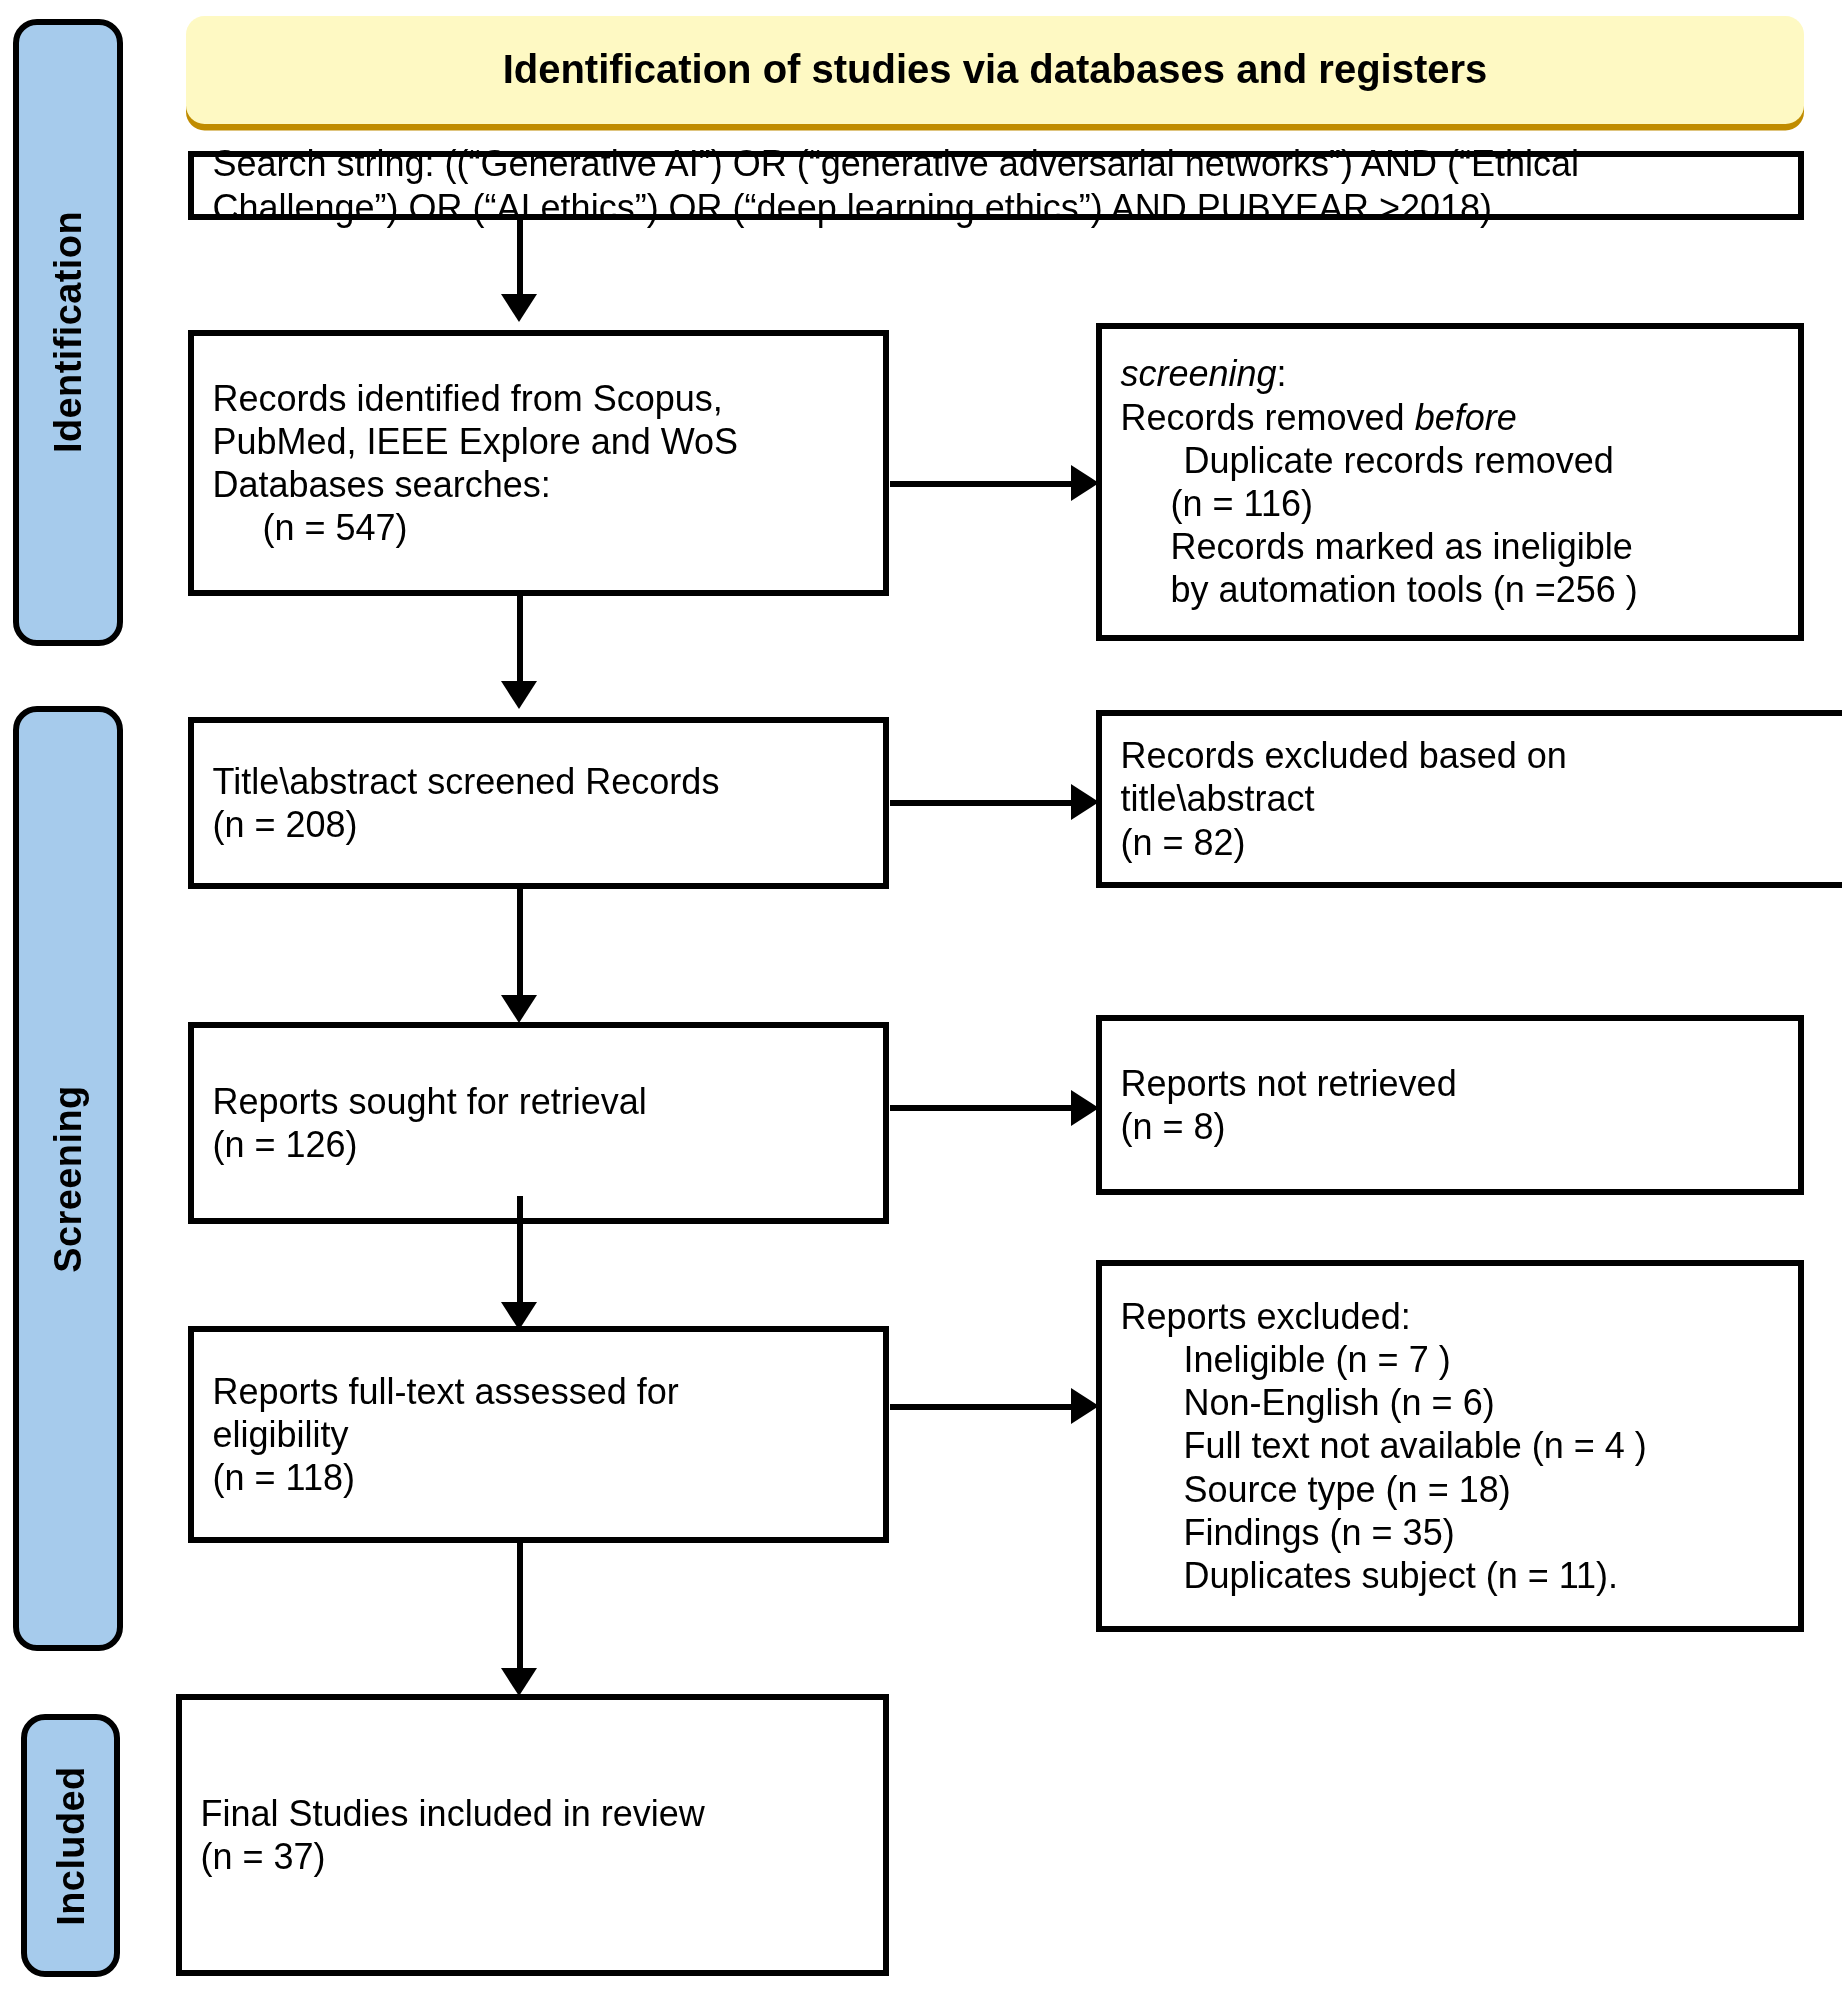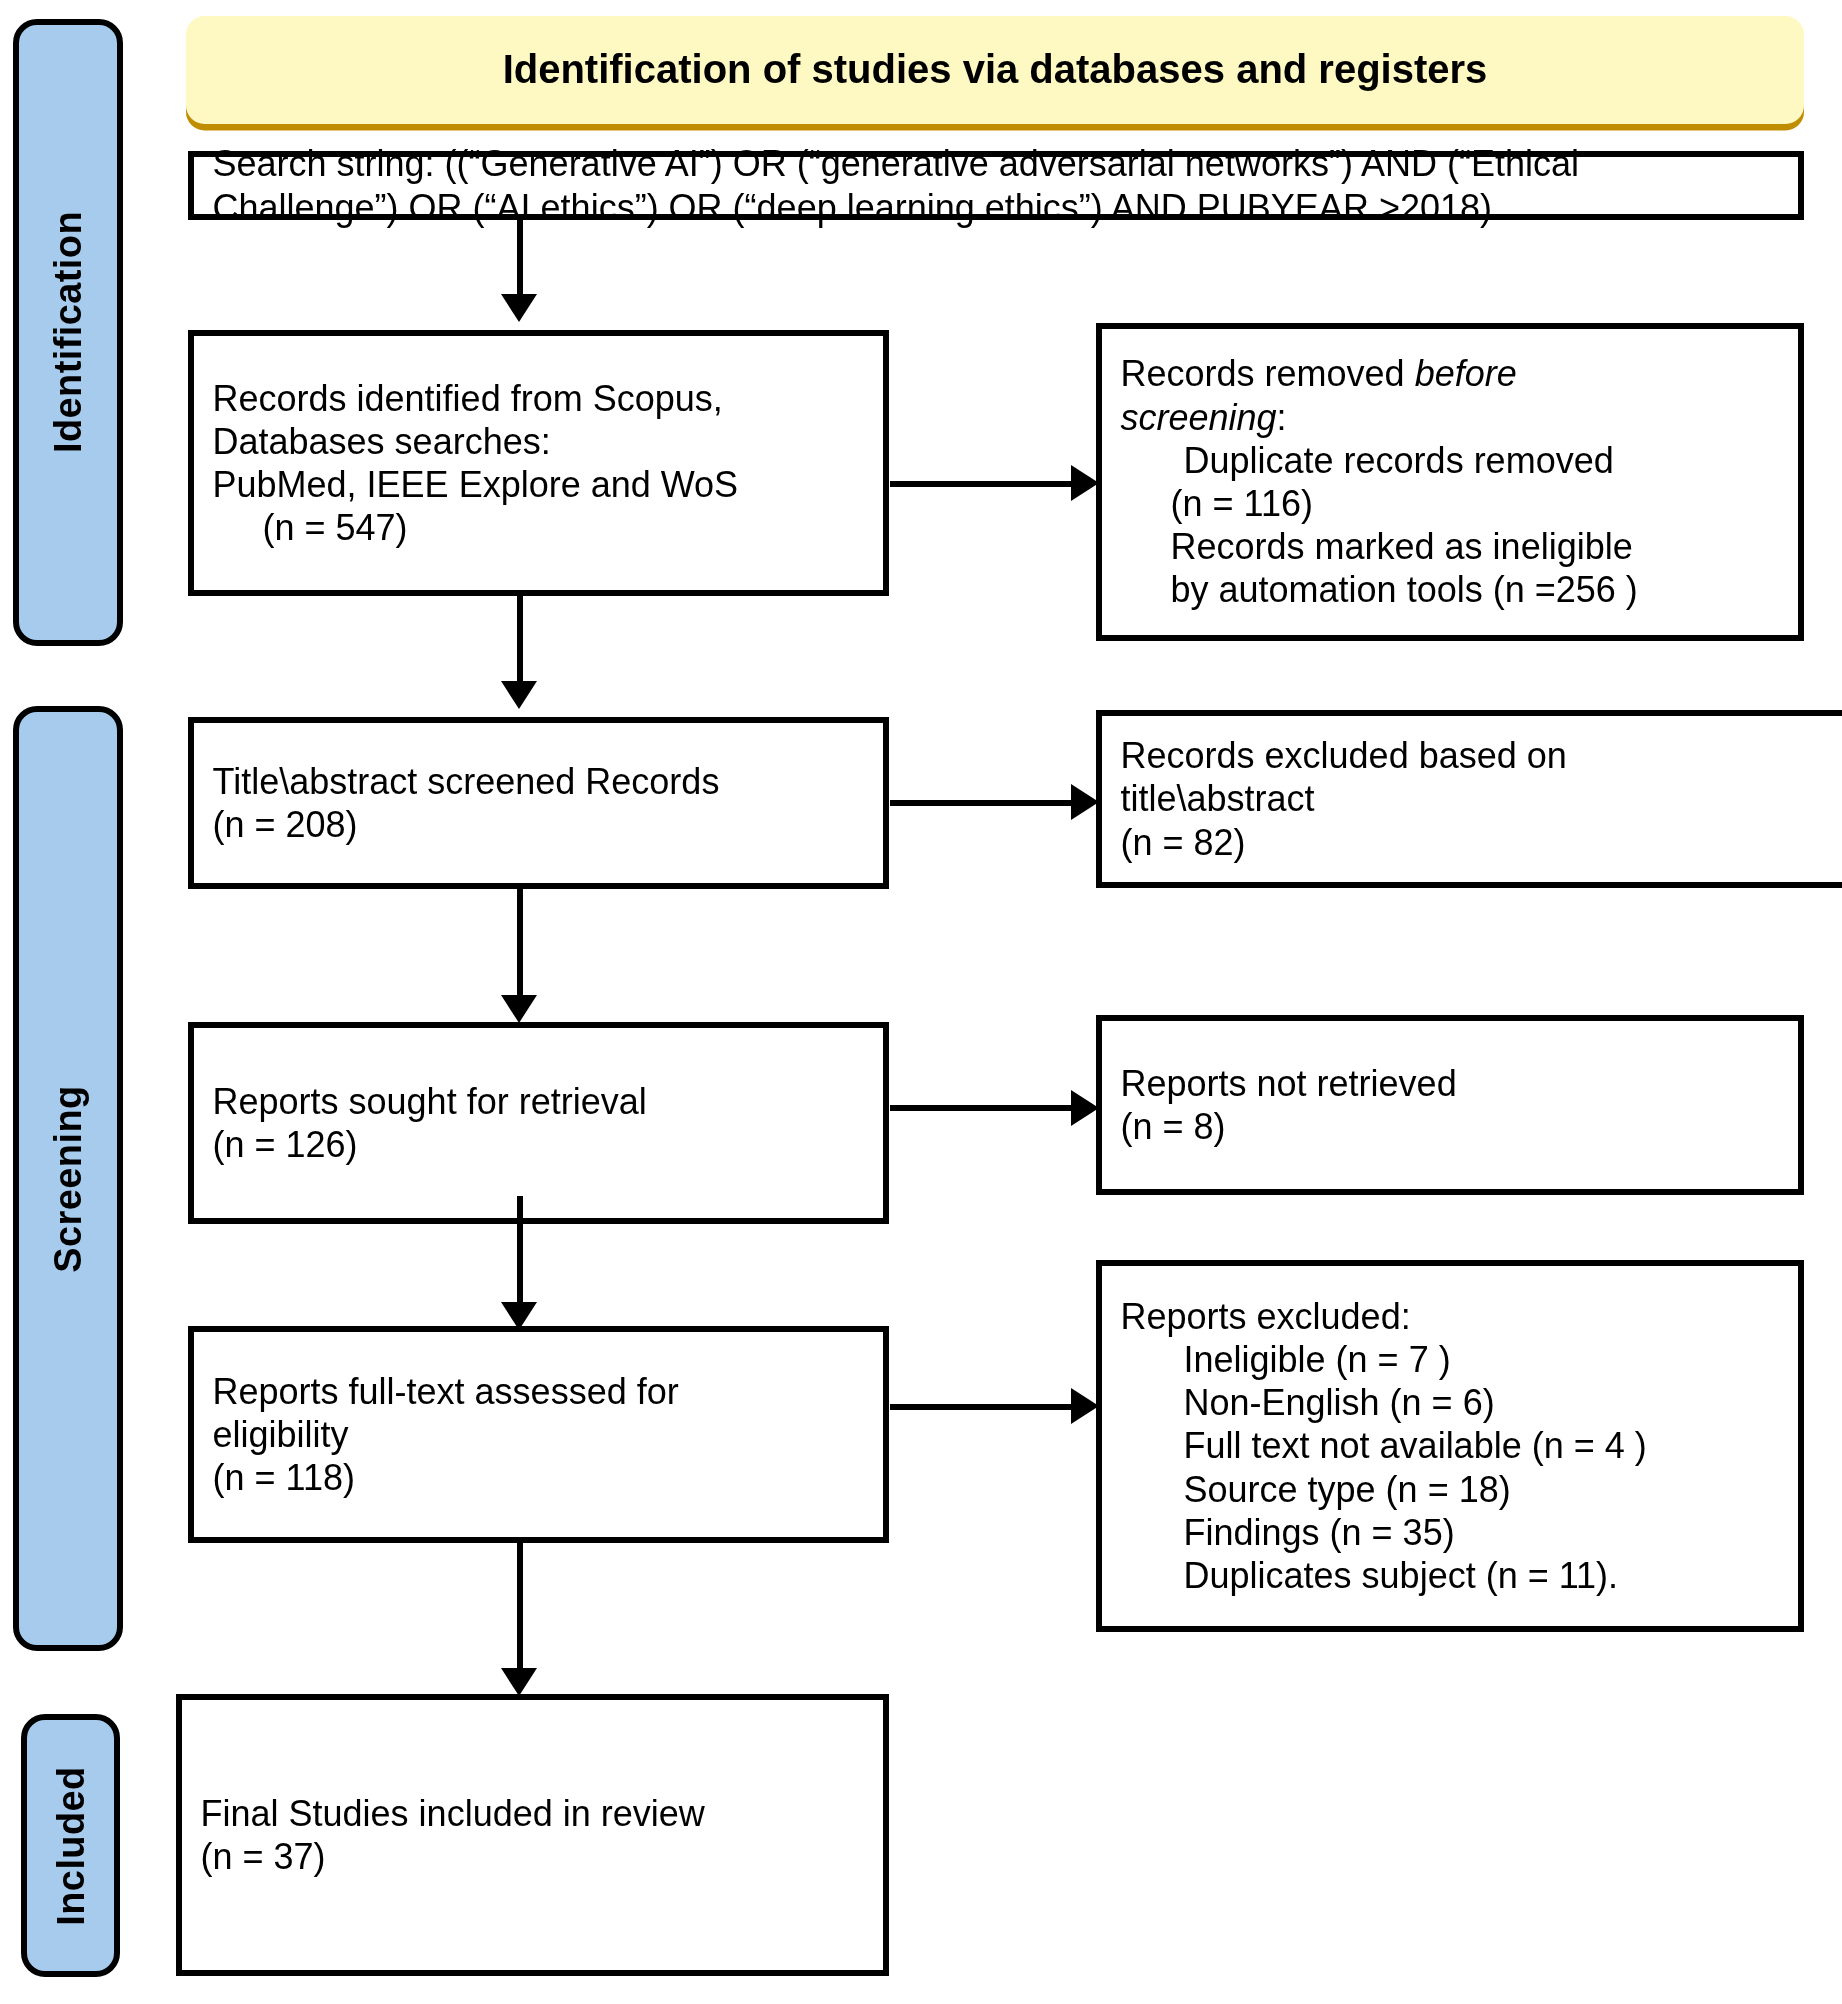--- a/index.html
+++ b/index.html
@@ -140,33 +140,33 @@
       <p>Challenge”) OR (“AI ethics”) OR (“deep learning ethics”) AND PUBYEAR &gt;2018)</p>
     </div>
   </div>
 
   <div class="vline" style="left:517px; top:220px; height:77px;"></div>
   <div class="arrow-down" style="left:501px; top:294px;"></div>
 
   <div class="box" style="left:188px; top:330px; width:701px; height:266px;">
     <div class="box-inner">
       <p>Records identified from Scopus,</p>
+      <p>PubMed, IEEE Explore and WoS</p>
       <p>Databases searches:</p>
-      <p>PubMed, IEEE Explore and WoS</p>
       <p class="indent-sm">(n = 547)</p>
     </div>
   </div>
 
   <div class="hline" style="left:890px; top:481px; width:187px;"></div>
   <div class="arrow-right" style="left:1071px; top:465px;"></div>
 
   <div class="box" style="left:1096px; top:323px; width:708px; height:318px;">
     <div class="box-inner">
+      <p><span class="ital">screening</span><span>:</span></p>
       <p><span>Records removed </span><span class="ital">before</span></p>
-      <p><span class="ital">screening</span><span>:</span></p>
       <p class="indent">Duplicate records removed</p>
       <p class="indent-sm">(n = 116)</p>
       <p class="indent-sm">Records marked as ineligible</p>
       <p class="indent-sm">by automation tools (n =256 )</p>
     </div>
   </div>
 
   <div class="vline" style="left:517px; top:595px; height:88px;"></div>
   <div class="arrow-down" style="left:501px; top:681px;"></div>
 

